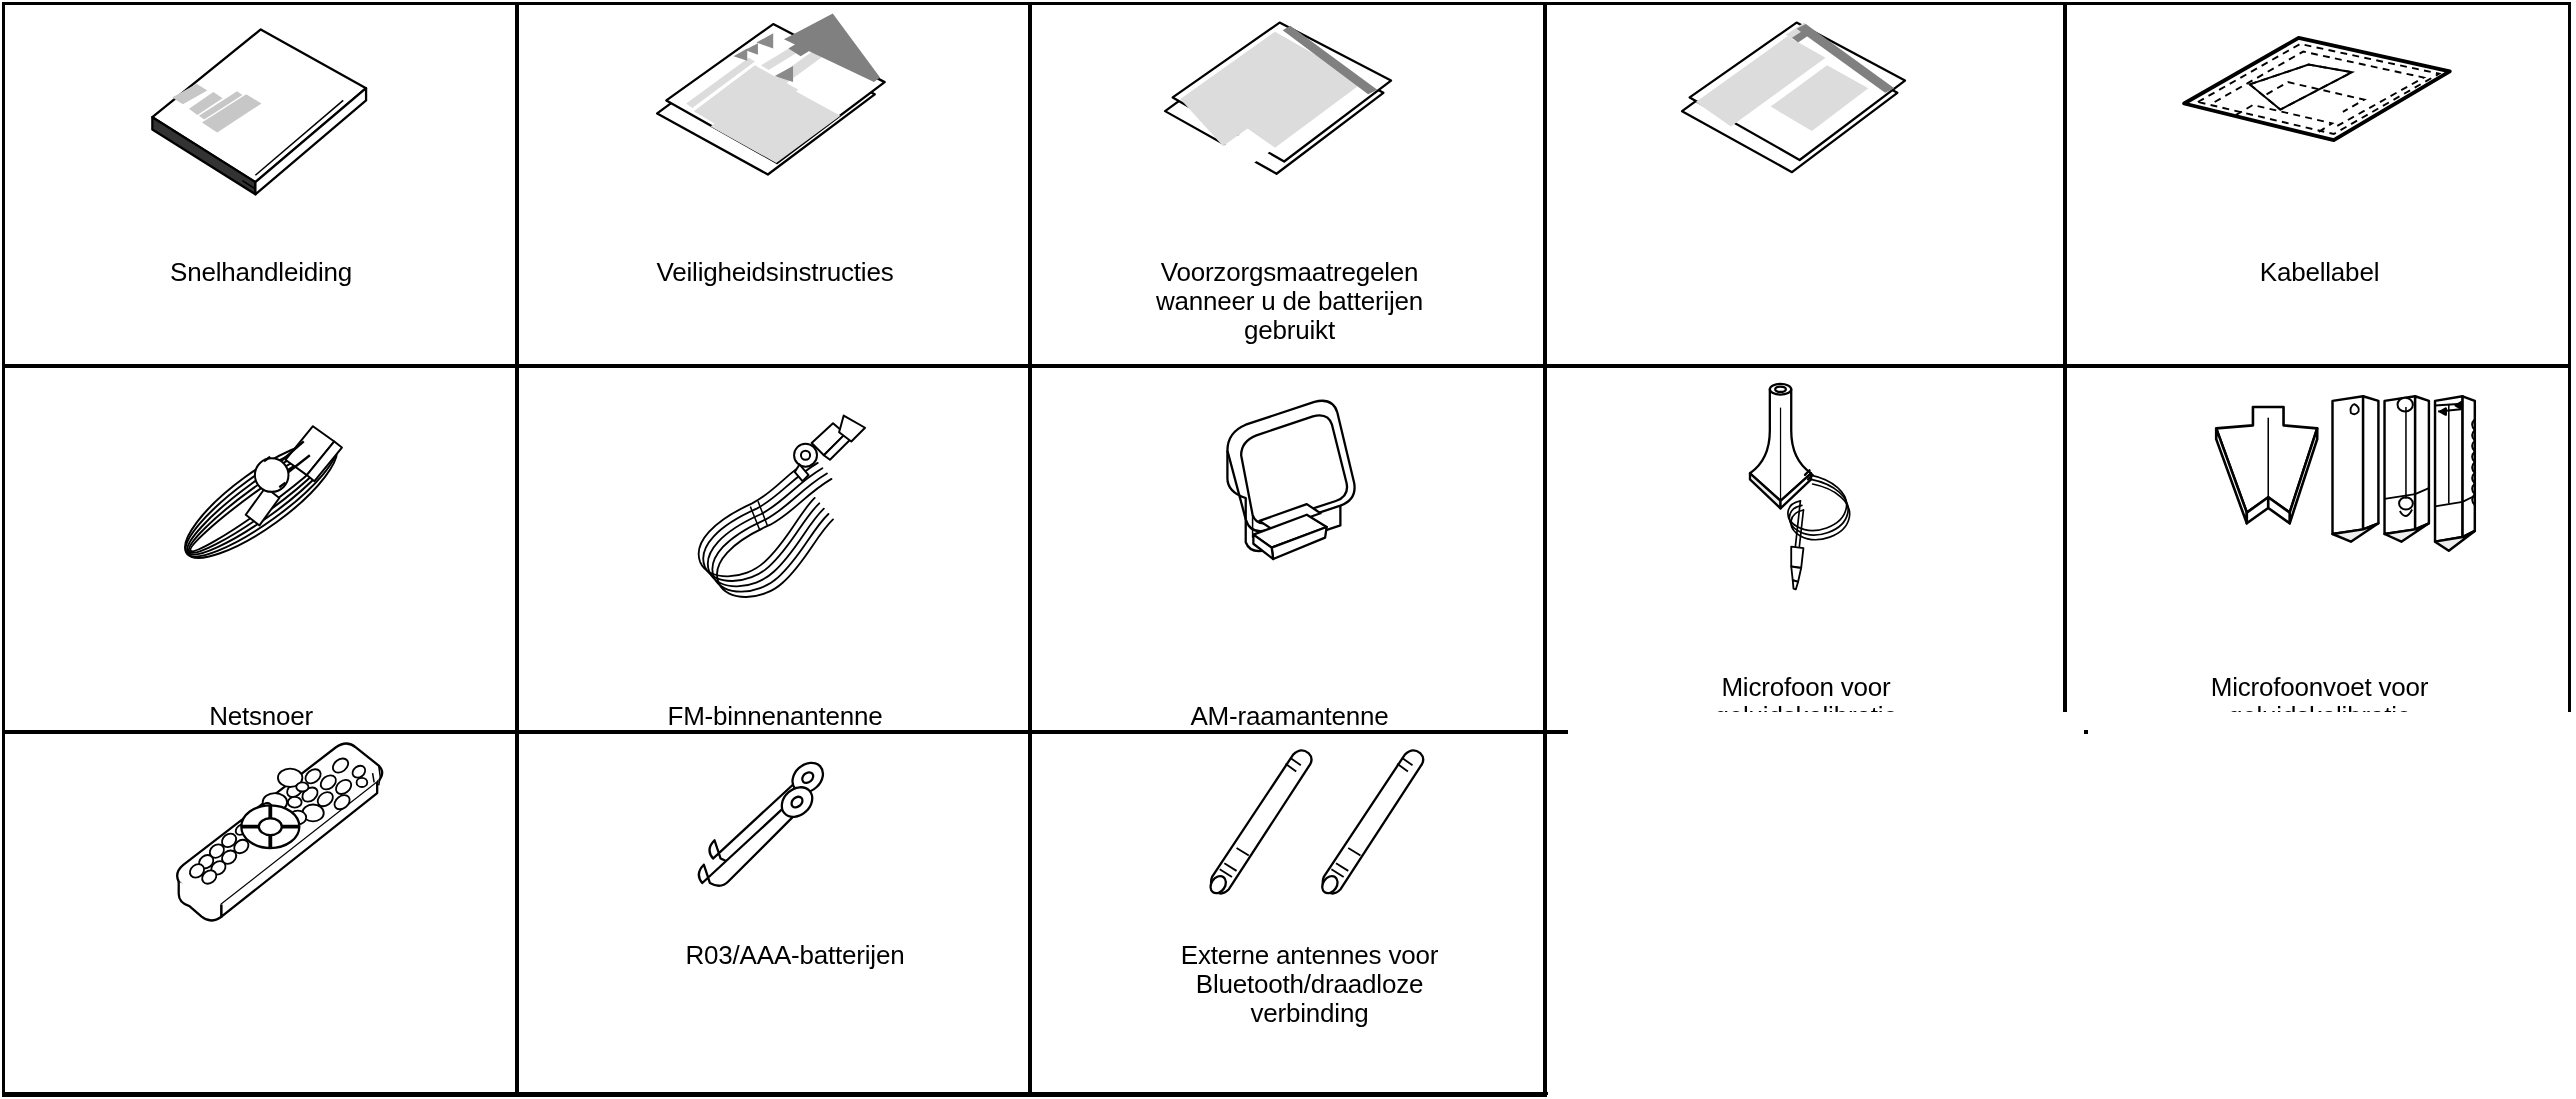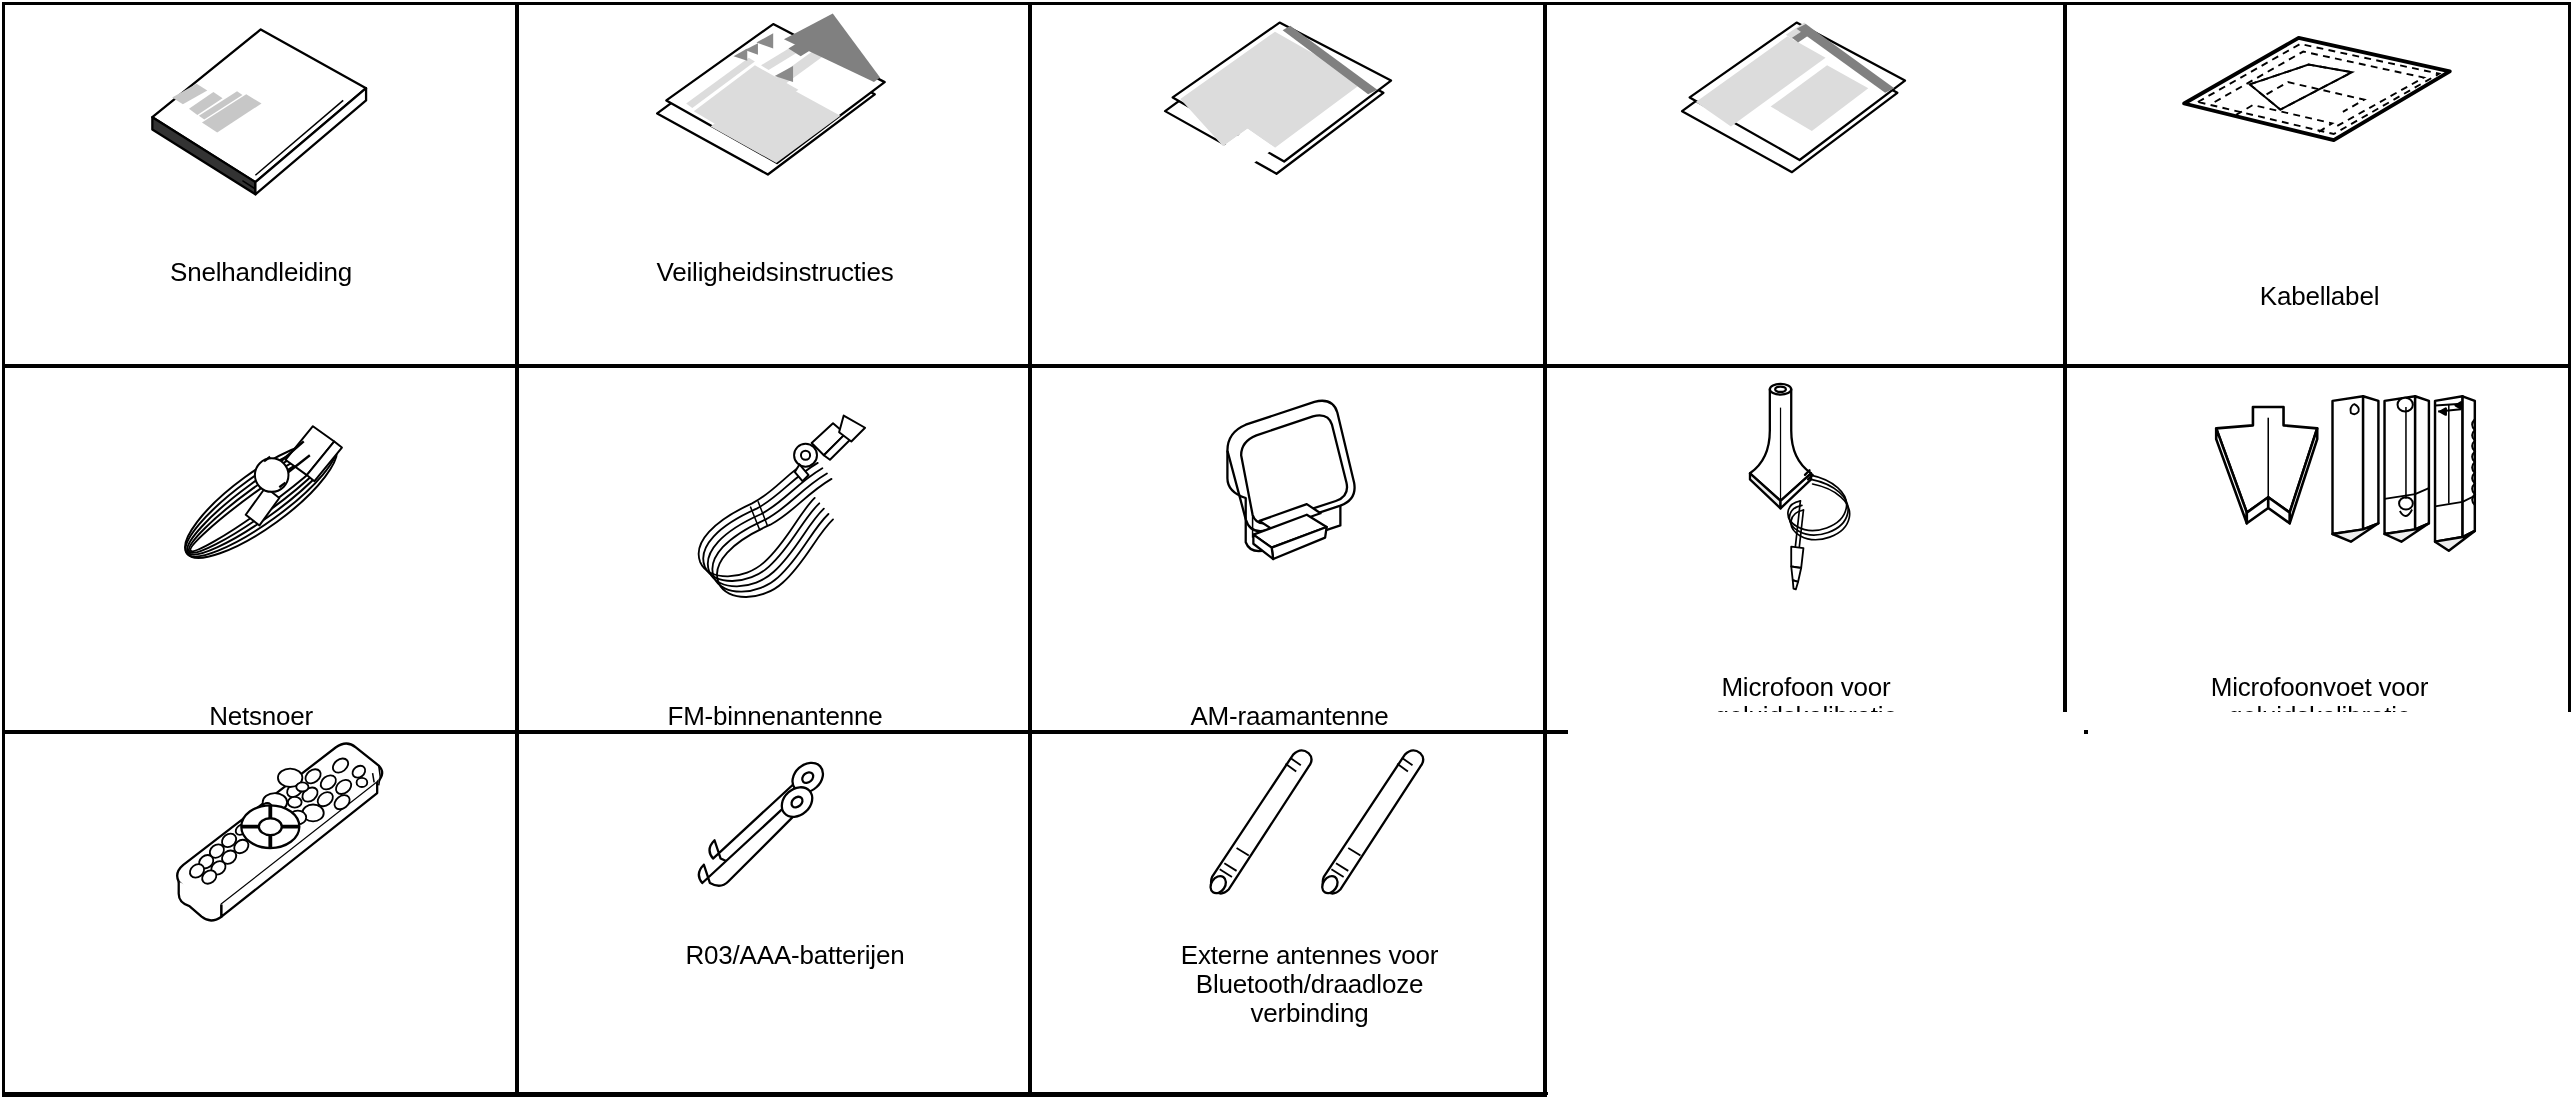--- a/index.html
+++ b/index.html
@@ -28,21 +28,21 @@
 
   
   .r1{top:6.1px;height:359px;}
   .r2{top:369px;height:362px;justify-content:space-between;}
   .r3{top:712px;height:362px;margin-left:20px;}
 
   .c1{left:6.1px;width:510px;}
   .c2{left:520px;width:510px;}
   .c3{left:1034px;width:511px;}
   .c4{left:1548px;width:516px;}
-  .c5{left:2068px;width:503px;gap:24px;}
+  .c5{left:2068px;width:503px;}
 
   .blank{background:#fff;}
 </style>
 </head>
 <body>
 
 <div id="sheet">
 
   <div class="frame"></div>
 
@@ -116,20 +116,23 @@
           <path d="M52 122 L192 20 L338 98 L198 204 Z"></path>
           <path d="M62 104 L202 6 L348 82 L208 188 Z"></path>
         </g>
         <polygon points="72,106 196,18 312,84 196,170 160,145 128,168" fill="#dcdcdc"></polygon>
         <polygon points="160,145 196,170 160,196 128,168" fill="#fff"></polygon>
         <g fill="#808080" stroke="none">
           <polygon points="206,16 216,10 330,94 318,100"></polygon>
         </g>
       </svg>
     </div>
+    <div class="caption">Voorzorgsmaatregelen
+wanneer u de batterijen
+gebruikt</div>
   </div>
 
   <div class="cell r1 c4">
     <div class="art" style="height:252px;">
       <svg width="329" height="229" viewBox="0 0 430 300">
         <g fill="#fff" stroke="#000" stroke-width="3" stroke-linejoin="round">
           <path d="M52 122 L192 20 L334 98 L196 202 Z"></path>
           <path d="M62 104 L202 6 L344 82 L206 186 Z"></path>
         </g>
         <g fill="#dcdcdc" stroke="none">

